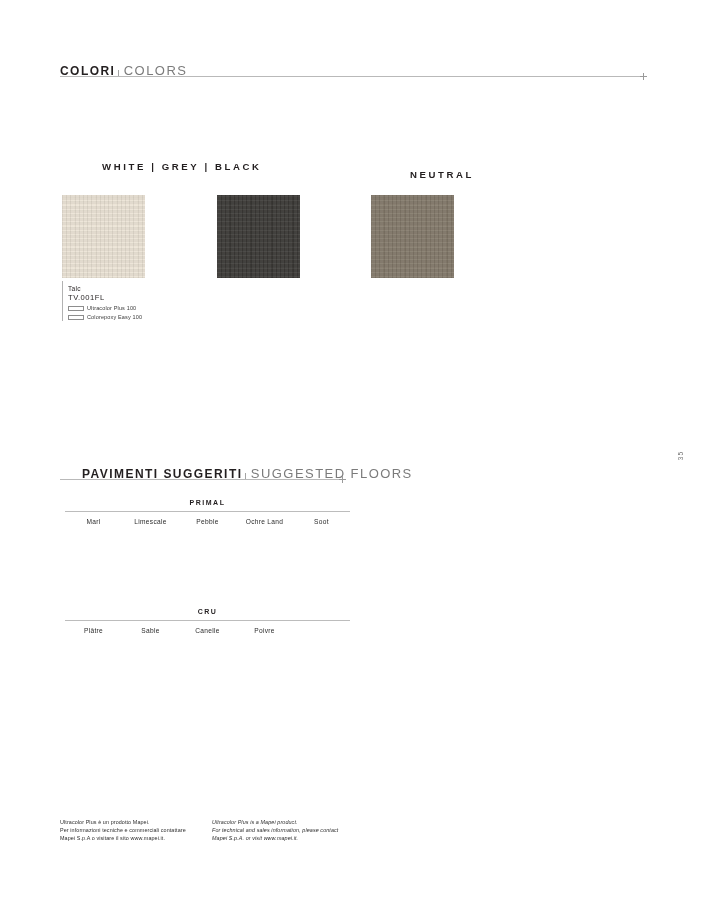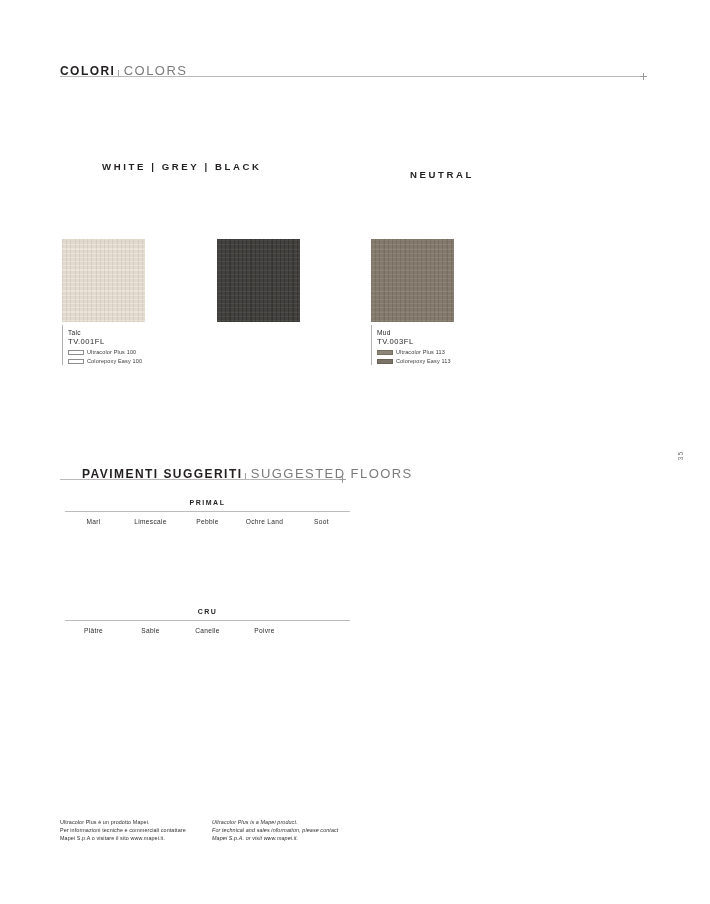--- a/index.html
+++ b/index.html
@@ -68,21 +68,21 @@
     position: absolute;
     font-weight: bold;
     font-size: 9.6px;
     letter-spacing: 2.6px;
     color: #231f20;
     white-space: nowrap;
     margin-left: 40px;
   }
 
   
-  .swatch-block { position: absolute; margin-top: 44px; }
+  .swatch-block { position: absolute; }
 
   .swatch {
     width: 83px;
     height: 83px;
     position: relative;
     overflow: hidden;
   }
   
   .swatch::before {
     content: "";
@@ -269,32 +269,20 @@
     </div>
   </div>
 </div>
 
 <div class="swatch-block" style="left:217px; top:195px;">
   <div class="swatch" style="background:#3b3936;"></div>
 </div>
 
 <div class="swatch-block" style="left:371px; top:195px;">
   <div class="swatch" style="background:#83796a;"></div>
-  <div class="caption">
-    <div class="cap-name">Mud</div>
-    <div class="cap-code">TV.003FL</div>
-    <div class="legend-row">
-      <span class="legend-chip" style="background:#8d8579; border-color:#77705f;"></span>
-      <span class="legend-text">Ultracolor Plus 113</span>
-    </div>
-    <div class="legend-row">
-      <span class="legend-chip" style="background:#7b7367; border-color:#6a6257;"></span>
-      <span class="legend-text">Colorepoxy Easy 113</span>
-    </div>
-  </div>
 </div>
 
 <div class="section-header" style="left:60px; top:466px;padding-left:22px;">
   <span class="sh-bold">PAVIMENTI SUGGERITI</span>
   <span class="sh-sep">|</span>
   <span class="sh-light">SUGGESTED FLOORS</span>
 </div>
 <div class="rule" style="left:60px; top:479px; width:285px;"></div>
 <div class="plus" style="left:339px; top:476px;"></div>
 

